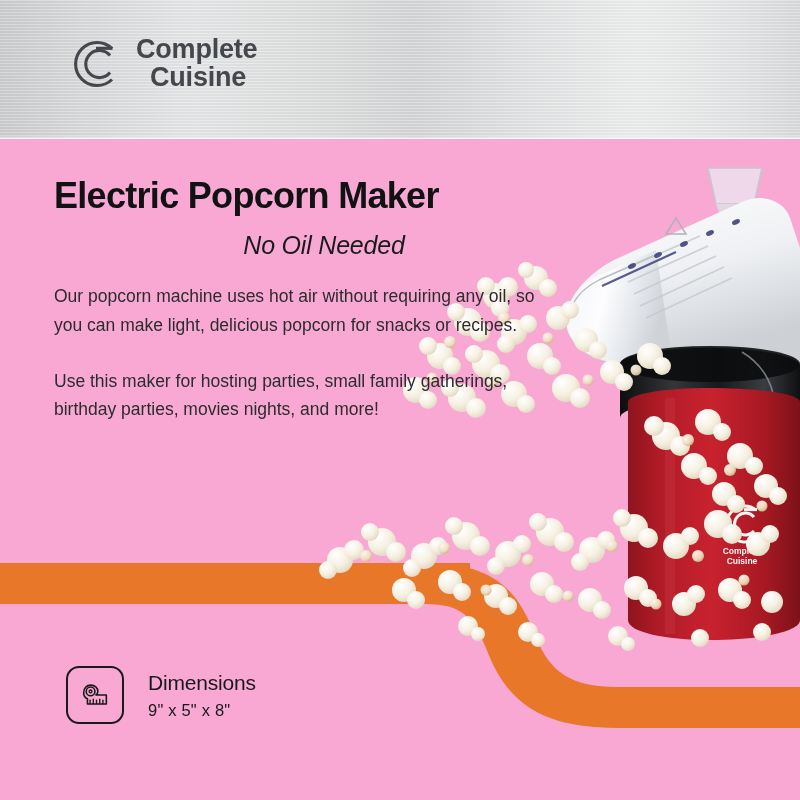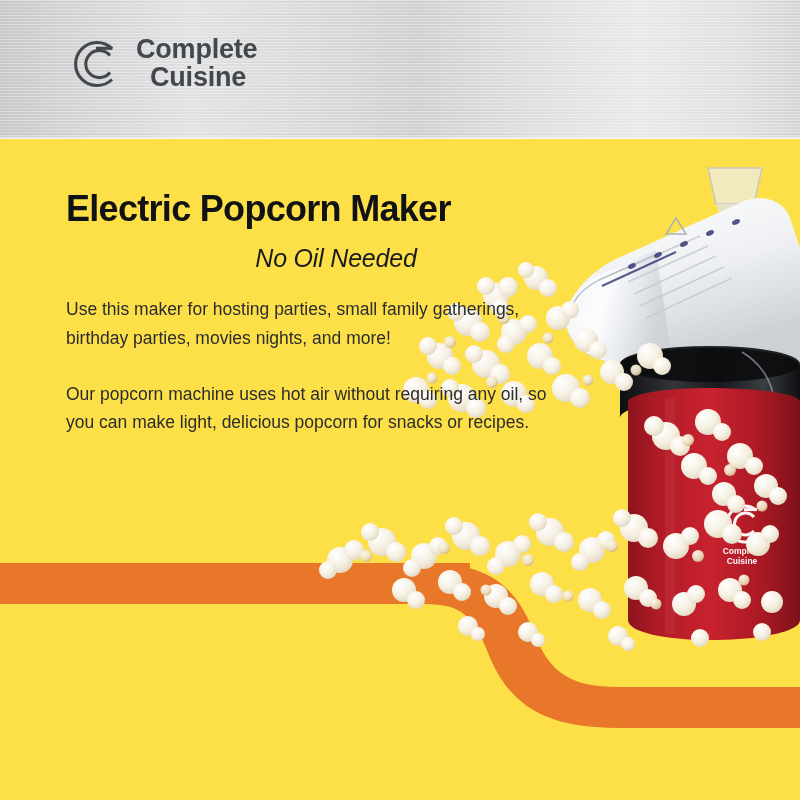--- a/index.html
+++ b/index.html
@@ -14,21 +14,21 @@
   body {
     font-family: "Liberation Sans", sans-serif;
     background: #f8f8f7;
     position: relative;
   }
 
   .page {
     position: relative;
     width: 800px;
     height: 800px;
-    background: #fde047;
+    background: #f9a8d4;
     overflow: hidden;
   }
 
   
   .header {
     position: absolute;
     left: 0; top: 0;
     width: 800px;
     height: 139px;
     background:
@@ -69,21 +69,21 @@
     flex-direction: column;
     line-height: 1.02;
     color: #44474b;
     font-weight: bold;
     font-size: 27px;
     letter-spacing: -0.2px;
   }
   .brand-line2 { padding-left: 14px; }
 
   
-  .content { position: absolute; left: 66px; top: 176px; width: 540px; z-index: 6; margin-top: 13px; }
+  .content { position: absolute; left: 54px; top: 176px; width: 540px; z-index: 6; }
 
   .product-title {
     font-size: 36px;
     font-weight: bold;
     color: #111214;
     letter-spacing: -0.7px;
     line-height: 1.12;
   }
   .product-subtitle {
     font-size: 25px;
@@ -459,18 +459,44 @@
           <circle cx="430" cy="210" r="6"></circle>
           <circle cx="462" cy="246" r="5.5"></circle>
         </g>
       </g>
     </svg>
   </div>
 
   <div class="content">
     <h1 class="product-title">Electric Popcorn Maker</h1>
     <h2 class="product-subtitle">No Oil Needed</h2>
+    <p class="body-copy">Our popcorn machine uses hot air without requiring any oil, so you can make light, delicious popcorn for snacks or recipes.</p>
     <p class="body-copy">Use this maker for hosting parties, small family gatherings, birthday parties, movies nights, and more!</p>
-    <p class="body-copy">Our popcorn machine uses hot air without requiring any oil, so you can make light, delicious popcorn for snacks or recipes.</p>
   </div>
 
+  <div class="spec">
+    <span class="spec-icon-box">
+      <svg viewBox="0 0 36 36" width="34" height="34" aria-hidden="true">
+
+        <path d="M13.5 7.5 C9 7.5 6 11 6 15.5 C6 18.5 7.5 20.8 10 22
+                 L10 27.5 L30 27.5 L30 18 L19 18
+                 C20.4 17 21 15.6 21 14.2
+                 C21 10.4 17.8 7.5 13.5 7.5 Z" fill="none" stroke="#18191b" stroke-width="1.7" stroke-linejoin="round"></path>
+
+        <circle cx="13.3" cy="14.2" r="4.6" fill="none" stroke="#18191b" stroke-width="1.7"></circle>
+        <circle cx="13.3" cy="14.2" r="1.5" fill="none" stroke="#18191b" stroke-width="1.4"></circle>
+
+        <g stroke="#18191b" stroke-width="1.4" stroke-linecap="round">
+          <path d="M12.8 23.5 L12.8 27"></path>
+          <path d="M16.2 22.5 L16.2 27"></path>
+          <path d="M19.6 23.5 L19.6 27"></path>
+          <path d="M23.0 22.5 L23.0 27"></path>
+          <path d="M26.4 23.5 L26.4 27"></path>
+        </g>
+      </svg>
+    </span>
+    <span class="spec-text">
+      <span class="spec-label">Dimensions</span>
+      <span class="spec-value">9" x 5" x 8"</span>
+    </span>
+  </div>
 
 </div>
 
 </body></html>

